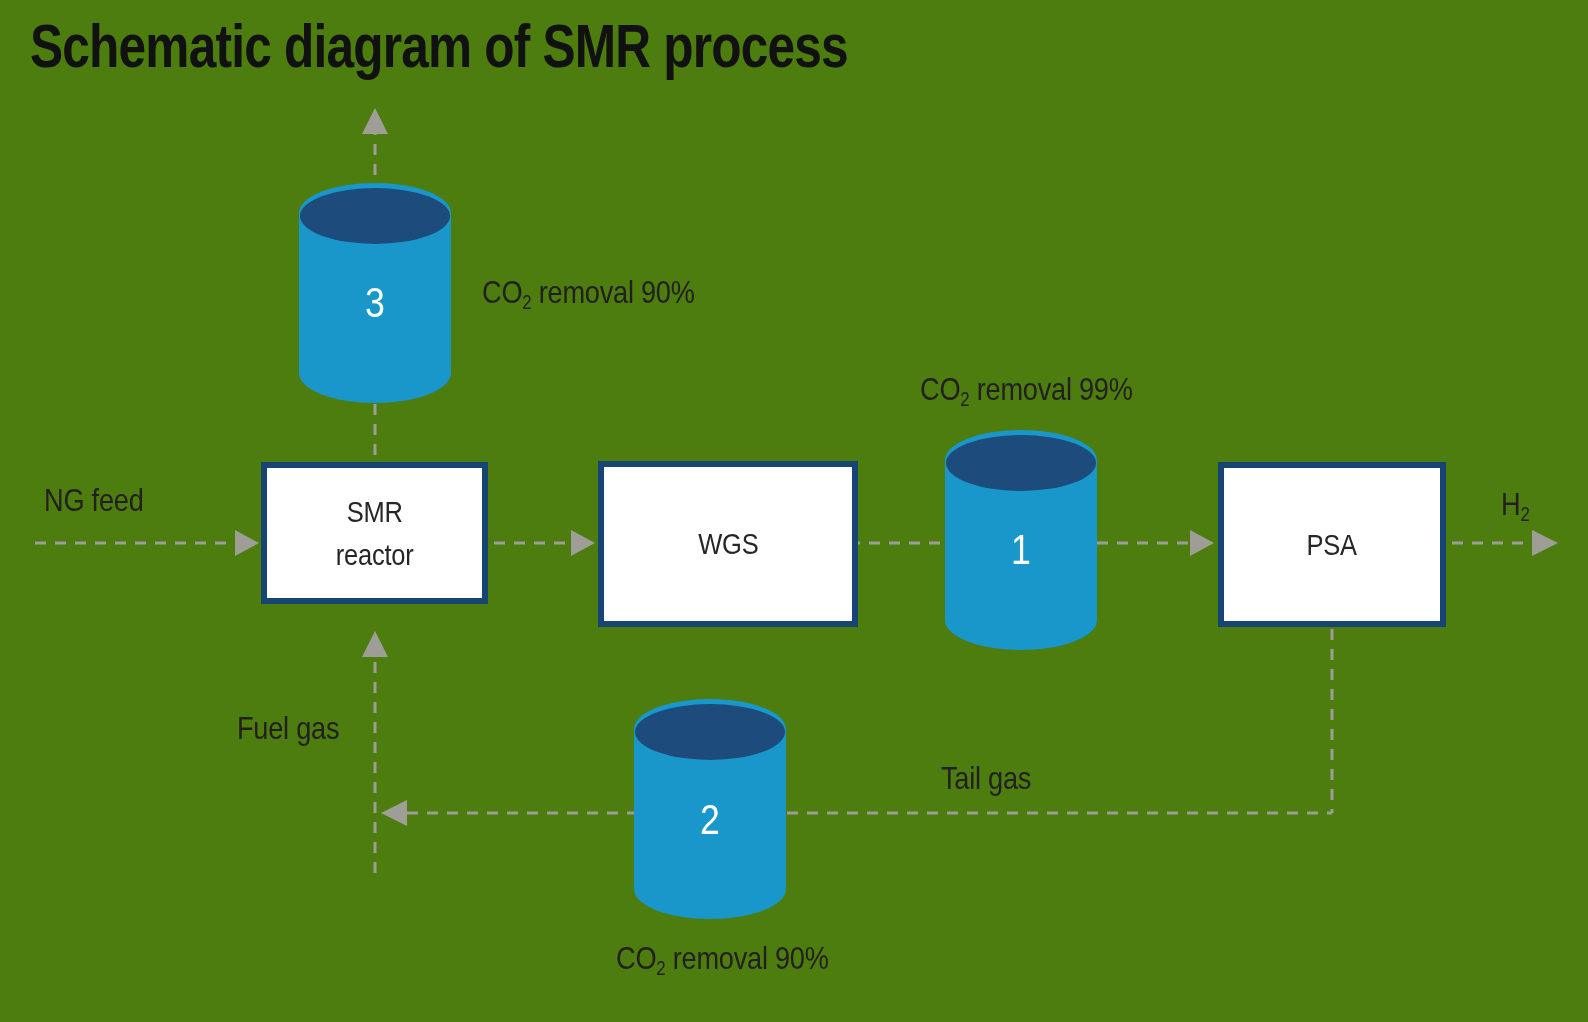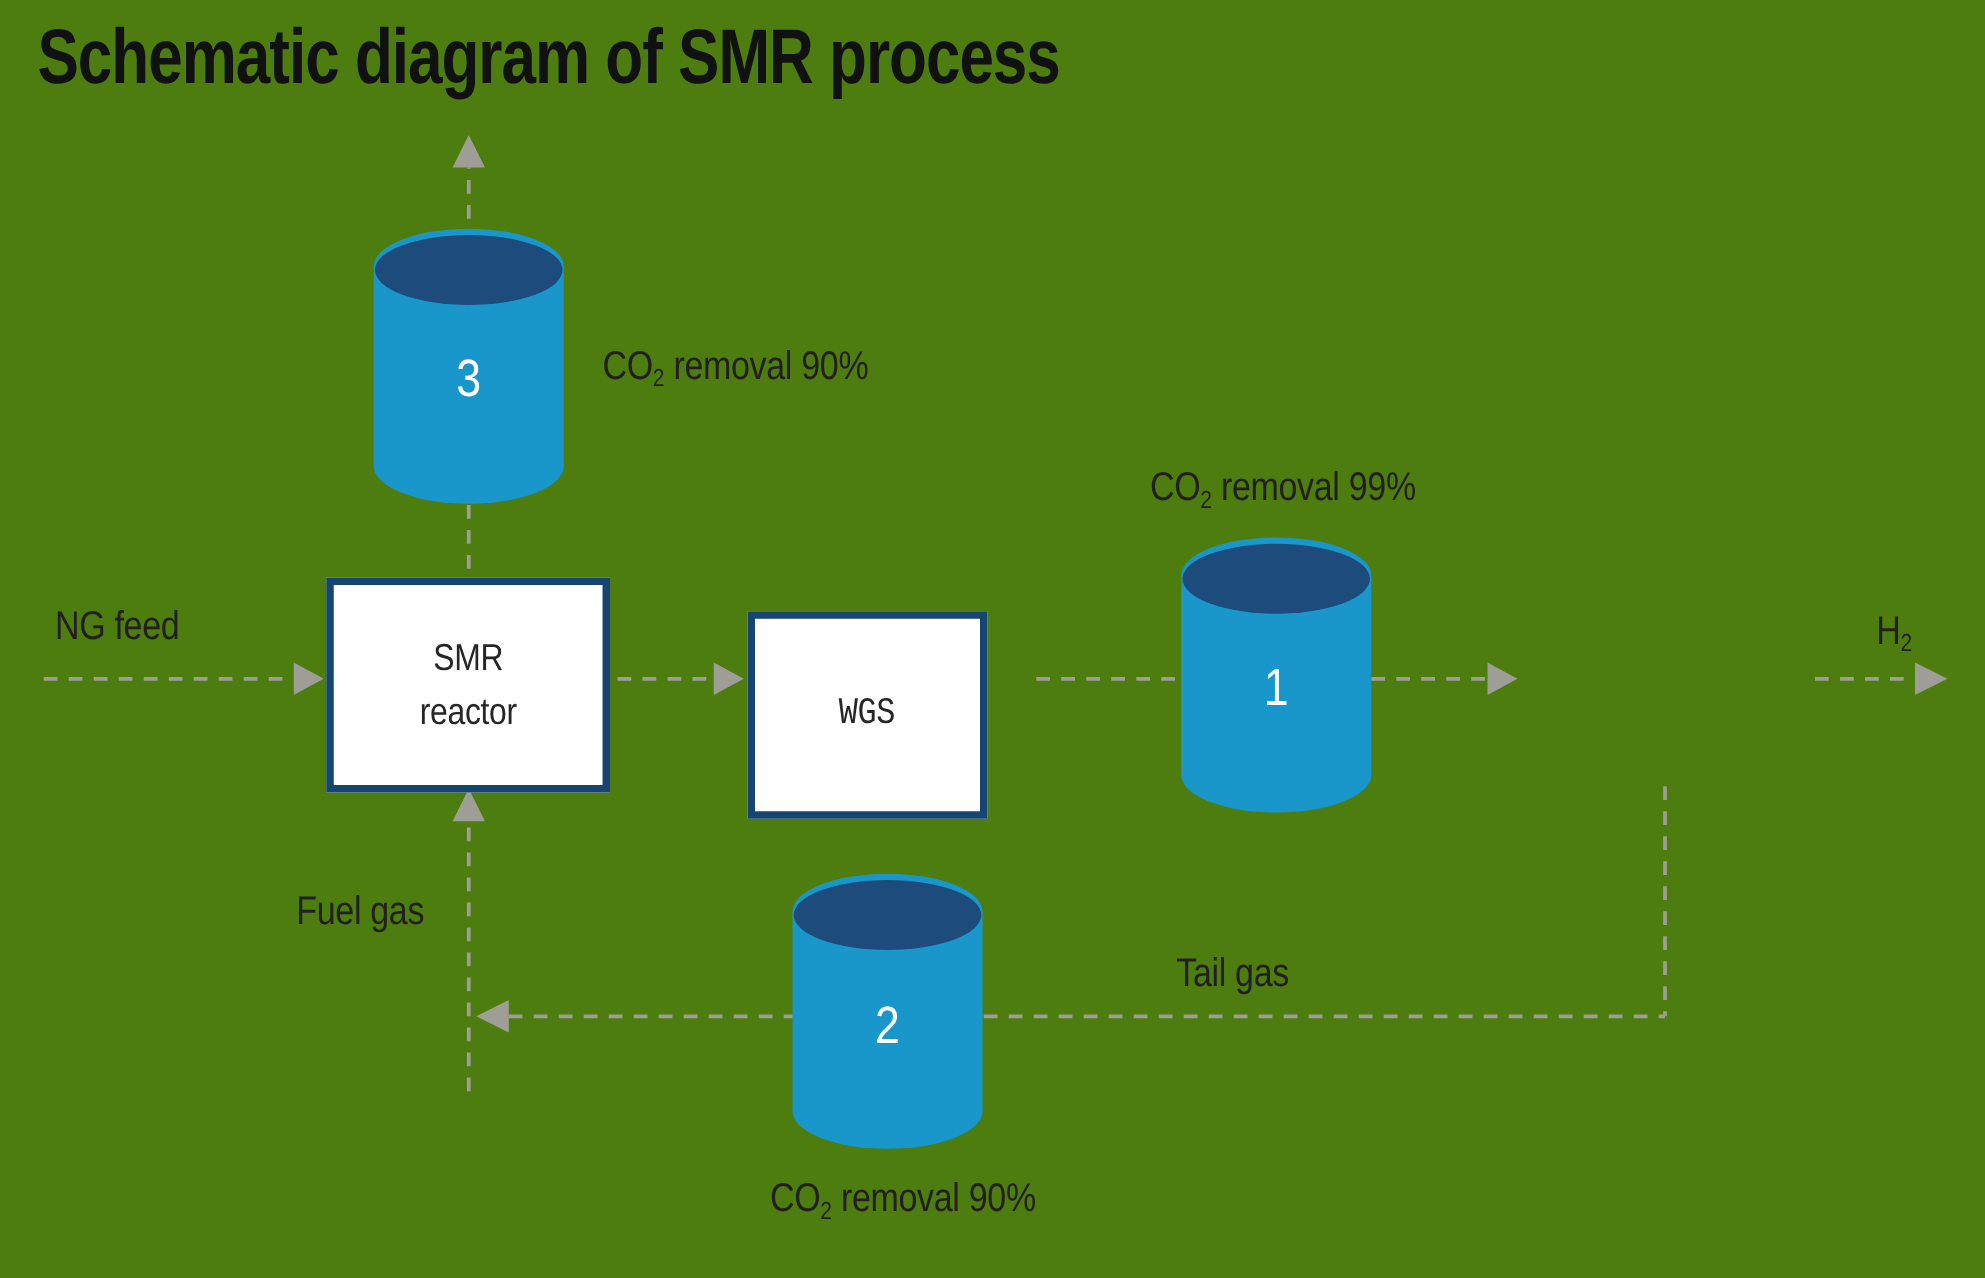--- a/index.html
+++ b/index.html
@@ -79,31 +79,34 @@
     <g>
       <rect x="634" y="729" width="152" height="160" fill="#1a97ca"></rect>
       <ellipse cx="710" cy="889" rx="76" ry="30" fill="#1a97ca"></ellipse>
       <ellipse cx="710" cy="729" rx="76" ry="30" fill="#1a97ca"></ellipse>
       <ellipse cx="710" cy="732" rx="75" ry="28" fill="#1d4b7c"></ellipse>
     </g>
   </svg>
 
   <div class="title">Schematic diagram of SMR process</div>
 
-  <div class="pbox" style="left:261px; top:462px; width:227px; height:172px;">
+  <div class="pbox" style="left:261px; top:462px; width:227px; height:142px;">
     <div class="pbox-label">
       <div>SMR</div>
       <div>reactor</div>
     </div>
   </div>
 
-  <div class="pbox" style="left:598px; top:489px; width:192px; height:166px;font-family:Liberation Mono, monospace;">
+  <div class="pbox" style="left:598px; top:461px; width:260px; height:166px;">
     <div class="pbox-label">WGS</div>
   </div>
 
+  <div class="pbox" style="left:1218px; top:462px; width:228px; height:165px;">
+    <div class="pbox-label">PSA</div>
+  </div>
 
   <div class="cyl-num" style="left:375px; top:303px;">3</div>
   <div class="cyl-num" style="left:1021px; top:550px;">1</div>
   <div class="cyl-num" style="left:710px; top:820px;">2</div>
 
   <div class="lbl" style="left:44px; top:482px;">NG feed</div>
 
   <div class="lbl" style="left:482px; top:274px;"><span>CO</span><span class="sub">2</span><span> removal 90%</span></div>
 
   <div class="lbl" style="left:920px; top:371px;"><span>CO</span><span class="sub">2</span><span> removal 99%</span></div>

